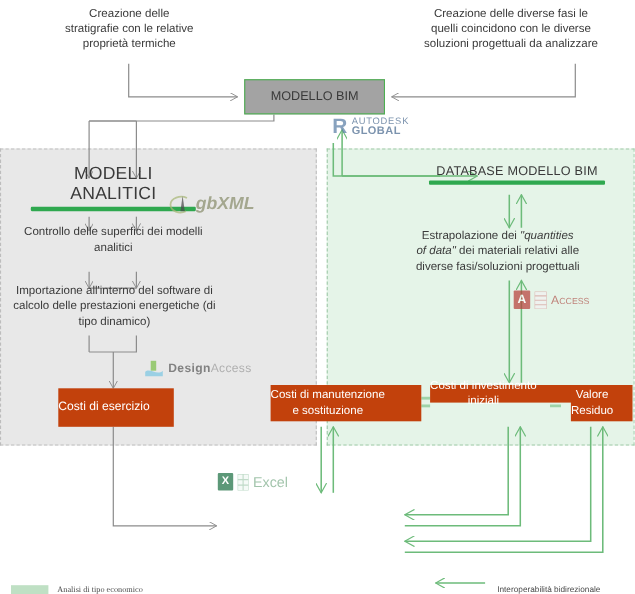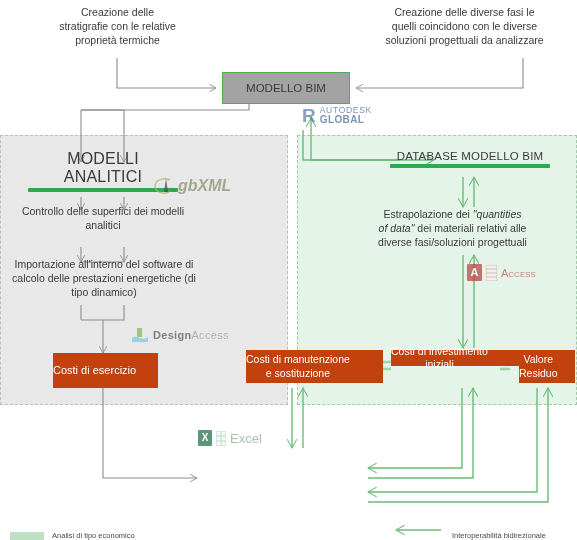--- a/index.html
+++ b/index.html
@@ -200,20 +200,20 @@
     <svg width="10" height="15" viewBox="0 0 10 15">
       <rect x="0" y="0" width="10" height="15" fill="#f2f9f4" stroke="#a8cdb4" stroke-width="1"></rect>
       <path d="M0,5 H10 M0,10 H10 M5,0 V15" stroke="#a8cdb4" stroke-width="1"></path>
     </svg>
     <span class="lg-xl">Excel</span>
   </div>
 
 
   <div class="legend" style="left:10px;top:531px;">
     <span class="sw"></span>
-    <span style="margin-left:6px;">Analisi di tipo economico</span>
+    <span style="margin-left:6px;font-family:Liberation Serif, serif;">Analisi di tipo economico</span>
   </div>
 
   <div class="legend" style="left:452px;top:531px;">
     <span>Interoperabilità bidirezionale</span>
   </div>
 
 </div>
 
 </body></html>

